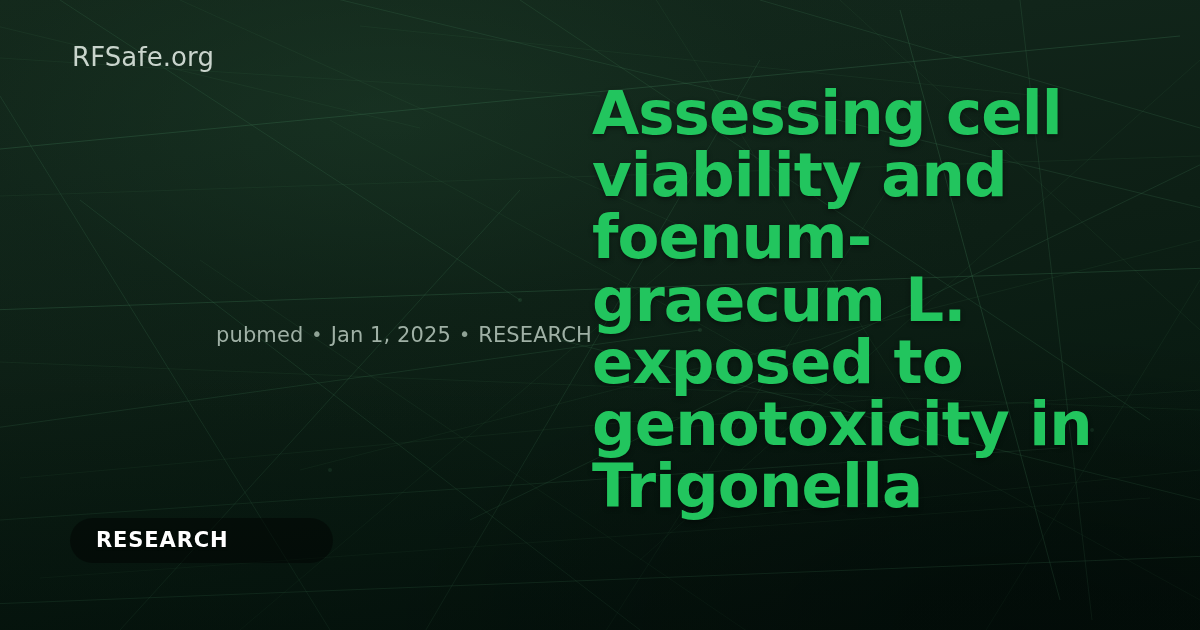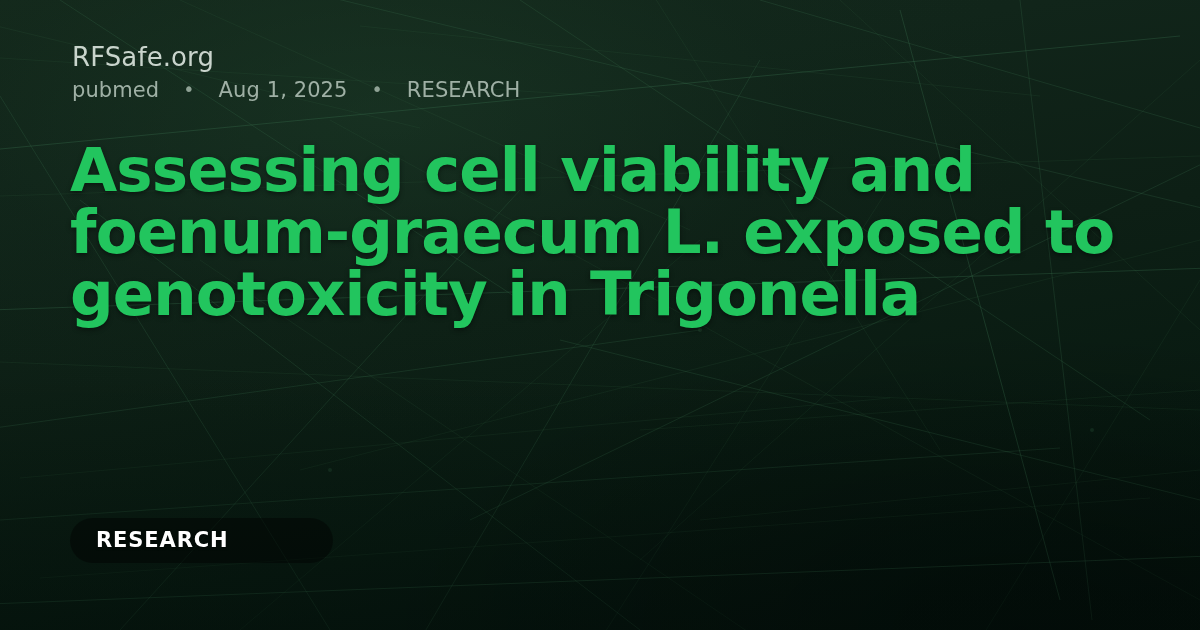--- a/index.html
+++ b/index.html
@@ -76,21 +76,20 @@
       rgba(2, 12, 8, 0.45) 100%);
   }
 
   
   .content {
     position: absolute;
     inset: 0;
     padding: 44px 70px 4px 70px;
     box-sizing: border-box;
     display: flex;
-    flex-direction: column;
   }
 
   .source {
     font-size: 26px;
     font-weight: 400;
     line-height: 1.0;
     color: #c9d4cc;
     letter-spacing: 0.1px;
     margin: 0 0 10px 2px;
     white-space: nowrap;
@@ -99,21 +98,21 @@
   .meta {
     font-size: 21px;
     font-weight: 400;
     line-height: 1.0;
     color: #9fb0a5;
     letter-spacing: 0.1px;
     margin: 0 0 0 2px;
     white-space: nowrap;
     display: flex;
     align-items: center;
-    gap: 24px;
+    gap: 8px;
   }
   .meta .sep {
     font-size: 19px;
     color: #8fa295;
     position: relative;
     top: -1px;
   }
 
   .headline {
     margin: 38px 0 0 0;
@@ -207,21 +206,21 @@
 
   <div class="bg-darken-bottom"></div>
 
   <div class="content">
 
     <div class="source">RFSafe.org</div>
 
     <div class="meta">
       <span>pubmed</span>
       <span class="sep">•</span>
-      <span>Aug 1, 2025</span>
+      <span>Jan 1, 2025</span>
       <span class="sep">•</span>
       <span>RESEARCH</span>
     </div>
 
     <h1 class="headline">
       <span class="ln">Assessing cell viability and</span>
       <span class="ln">foenum-graecum L. exposed to</span>
       <span class="ln">genotoxicity in Trigonella</span>
     </h1>
 

